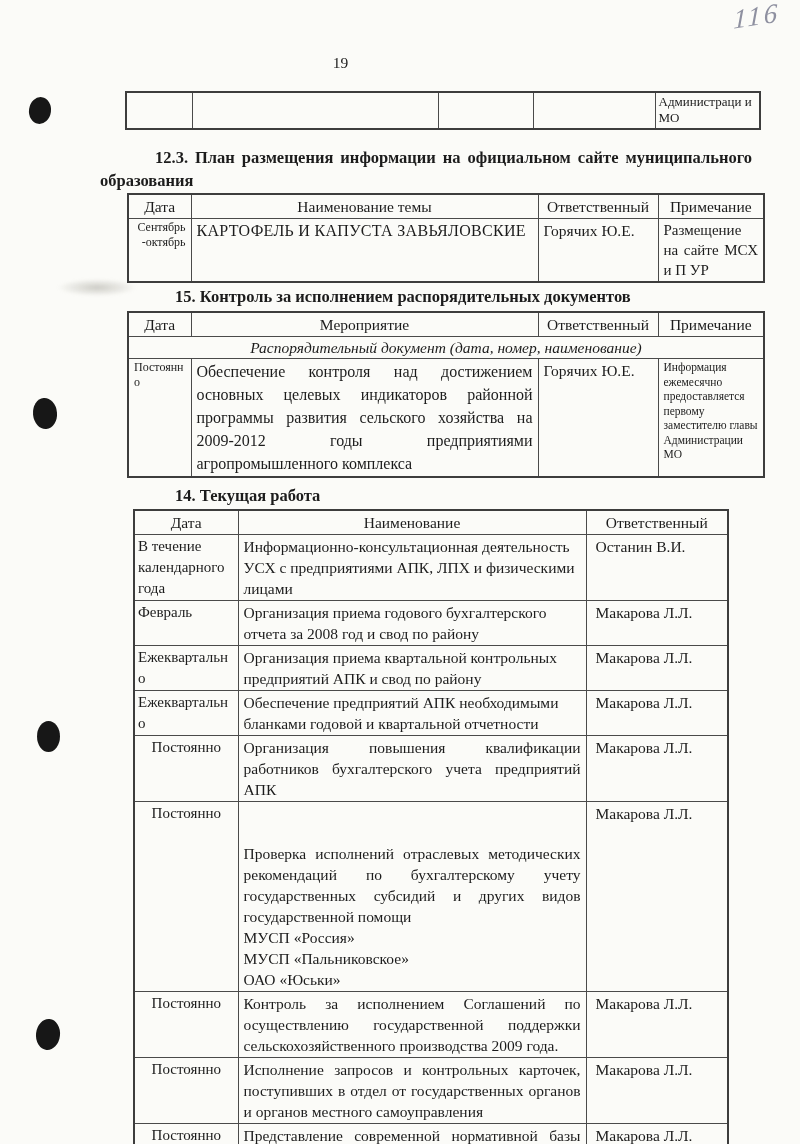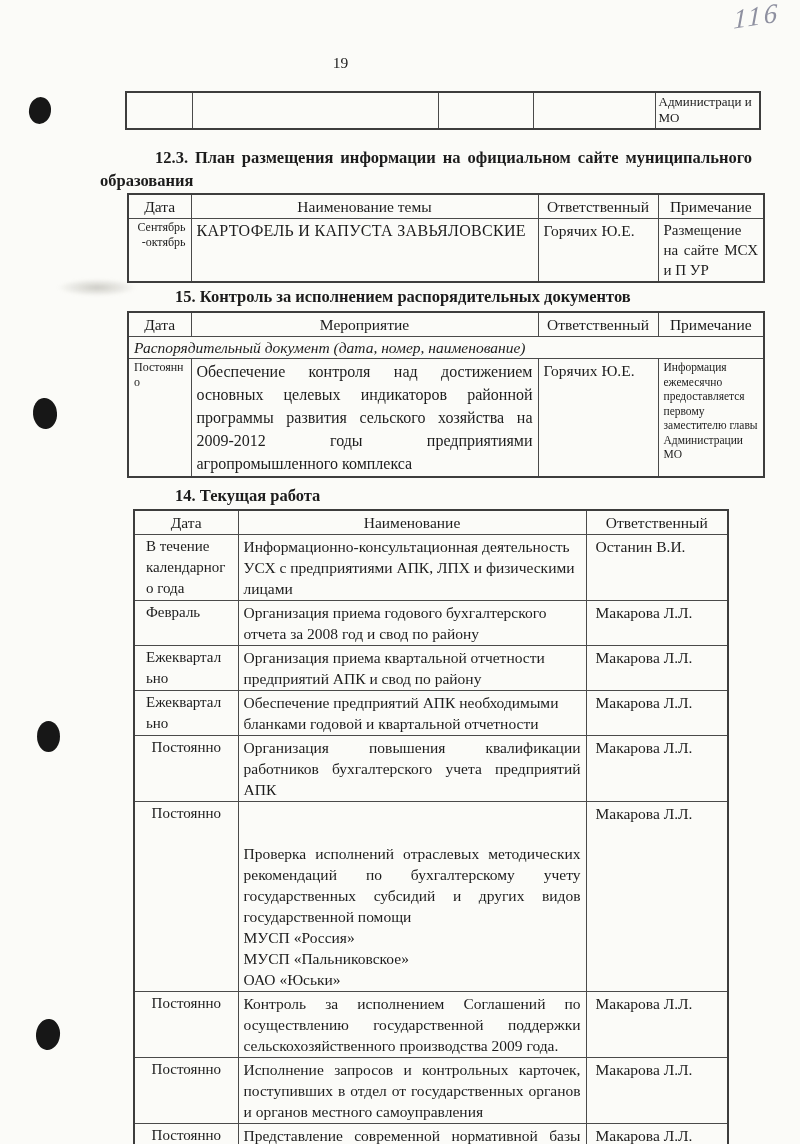--- a/index.html
+++ b/index.html
@@ -36,22 +36,22 @@
   .ttop td{height:33px;font-size:13px;line-height:16px;padding:1px 3px;}
   .t123{position:absolute;left:127px;top:193px;width:636px;border:2px solid #3d3d3d;}
   .t13 {position:absolute;left:127px;top:311px;width:636px;border:2px solid #3d3d3d;}
   .t14 {position:absolute;left:133px;top:509px;width:594px;border:2px solid #3d3d3d;}
   .small-date{font-size:12px;line-height:15px;text-align:right;}
   .topic{font-size:16px;letter-spacing:.3px;}
   .note-j{font-size:15px;line-height:20px;text-align:justify;}
   .note-s{font-size:11.5px;line-height:14.5px;}
   .just{text-align:justify;margin-top:40px;}
   .activity{font-size:16px;line-height:23px;text-align:justify;}
-  .sub-italic{font-style:italic;font-size:15.5px;line-height:19px;}
-  .t14 td.c-date{font-size:15px;padding:1px 11px;}
+  .sub-italic{font-style:italic;text-align:center;font-size:15.5px;line-height:19px;}
+  .t14 td.c-date{font-size:15px;padding:1px 3px;}
   .t14 td.center{text-align:center;}
   .t14 td.c-resp{padding-left:9px;}
 </style>
 </head>
 <body>
 
 <div class="page">
 
   <div class="handnum">116</div>
   <div class="dot dot1"></div>
@@ -153,21 +153,21 @@
       <td>Информационно-консультационная деятельность УСХ с предприятиями АПК, ЛПХ и физическими лицами</td>
       <td class="c-resp">Останин В.И.</td>
     </tr>
     <tr>
       <td class="c-date">Февраль</td>
       <td>Организация приема годового бухгалтерского отчета за 2008 год и свод по району</td>
       <td class="c-resp">Макарова Л.Л.</td>
     </tr>
     <tr>
       <td class="c-date">Ежеквартально</td>
-      <td>Организация приема квартальной отчетности предприятий АПК и свод по району</td>
+      <td>Организация приема квартальной контрольных предприятий АПК и свод по району</td>
       <td class="c-resp">Макарова Л.Л.</td>
     </tr>
     <tr>
       <td class="c-date">Ежеквартально</td>
       <td>Обеспечение предприятий АПК необходимыми бланками годовой и квартальной отчетности</td>
       <td class="c-resp">Макарова Л.Л.</td>
     </tr>
     <tr>
       <td class="c-date center">Постоянно</td>
       <td class="just">Организация повышения квалификации работников бухгалтерского учета предприятий АПК</td>

